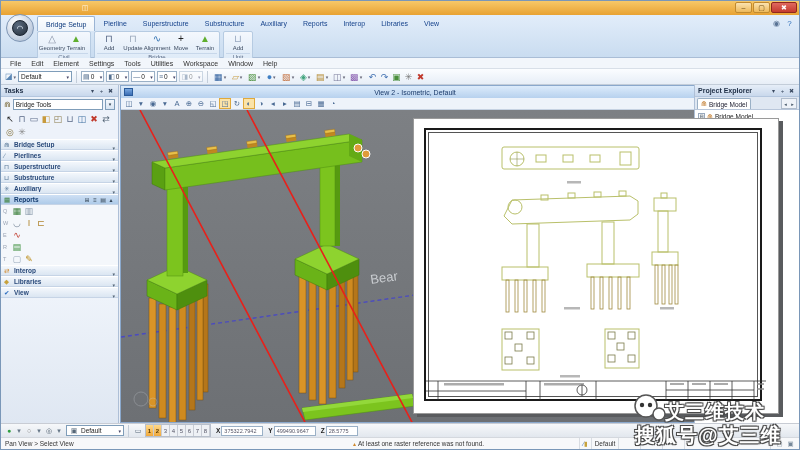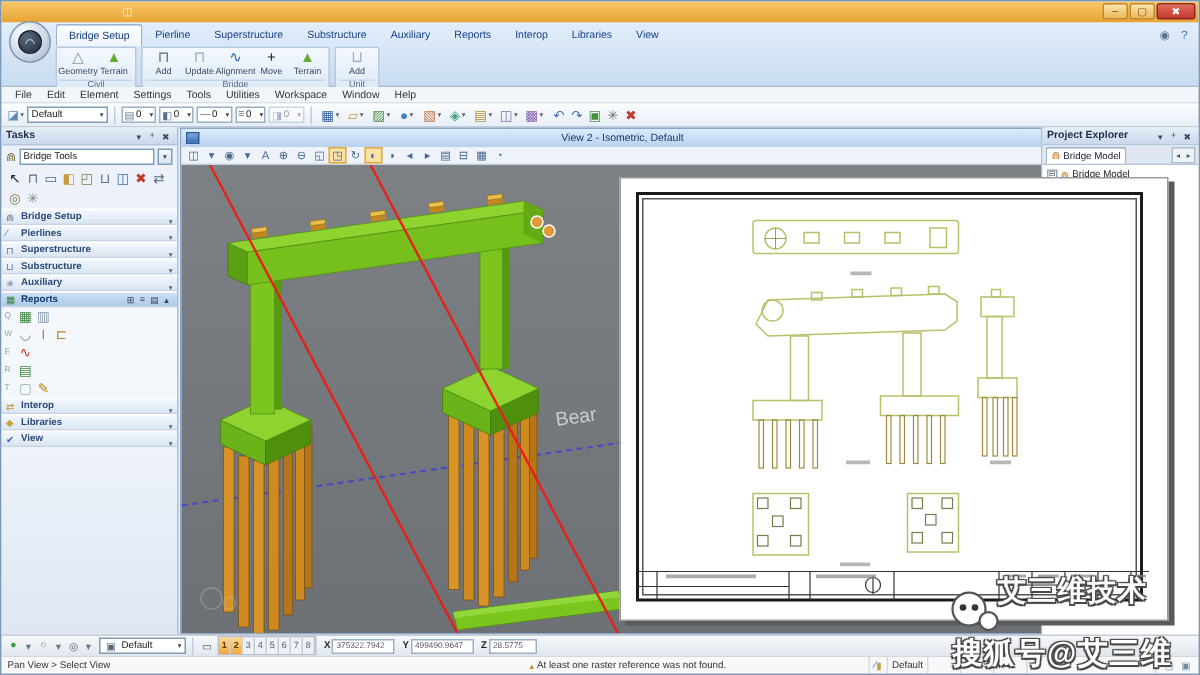--- a/index.html
+++ b/index.html
@@ -123,21 +123,21 @@
   .smsg{position:absolute;left:352px;display:flex;align-items:center;gap:2px;white-space:nowrap;}
   .smsg .wico{font-size:6px;color:#d08a2f;}
   .scells{position:absolute;left:578px;right:0;top:0;bottom:0;display:flex;align-items:center;}
   .scell{border-left:1px solid #d8dce2;height:100%;display:flex;align-items:center;padding:0 3px;}
   .scell .ic{font-size:6.5px;}
   .scell.empty{width:22px;}
   .sright{margin-left:auto;display:flex;}
   .sright .ic{width:11px;font-size:6.5px;display:inline-flex;justify-content:center;}
   
   .wm{position:absolute;z-index:60;color:#fff;font-weight:bold;letter-spacing:1px;text-shadow:-1px -1px 0 #4a4a4a,1px -1px 0 #4a4a4a,-1px 1px 0 #4a4a4a,1px 1px 0 #4a4a4a,0 0 2px #333;}
-  .wm1{left:664px;top:380px;font-size:19px;}
+  .wm1{left:664px;top:398px;font-size:19px;}
   .wm2{left:634px;top:421px;font-size:20px;}
   .wmicon{position:absolute;left:630px;top:392px;z-index:60;}
 </style>
 </head>
 <body>
 
 <div id="app">
 
   <div class="titlebar">
     <span class="qat">

